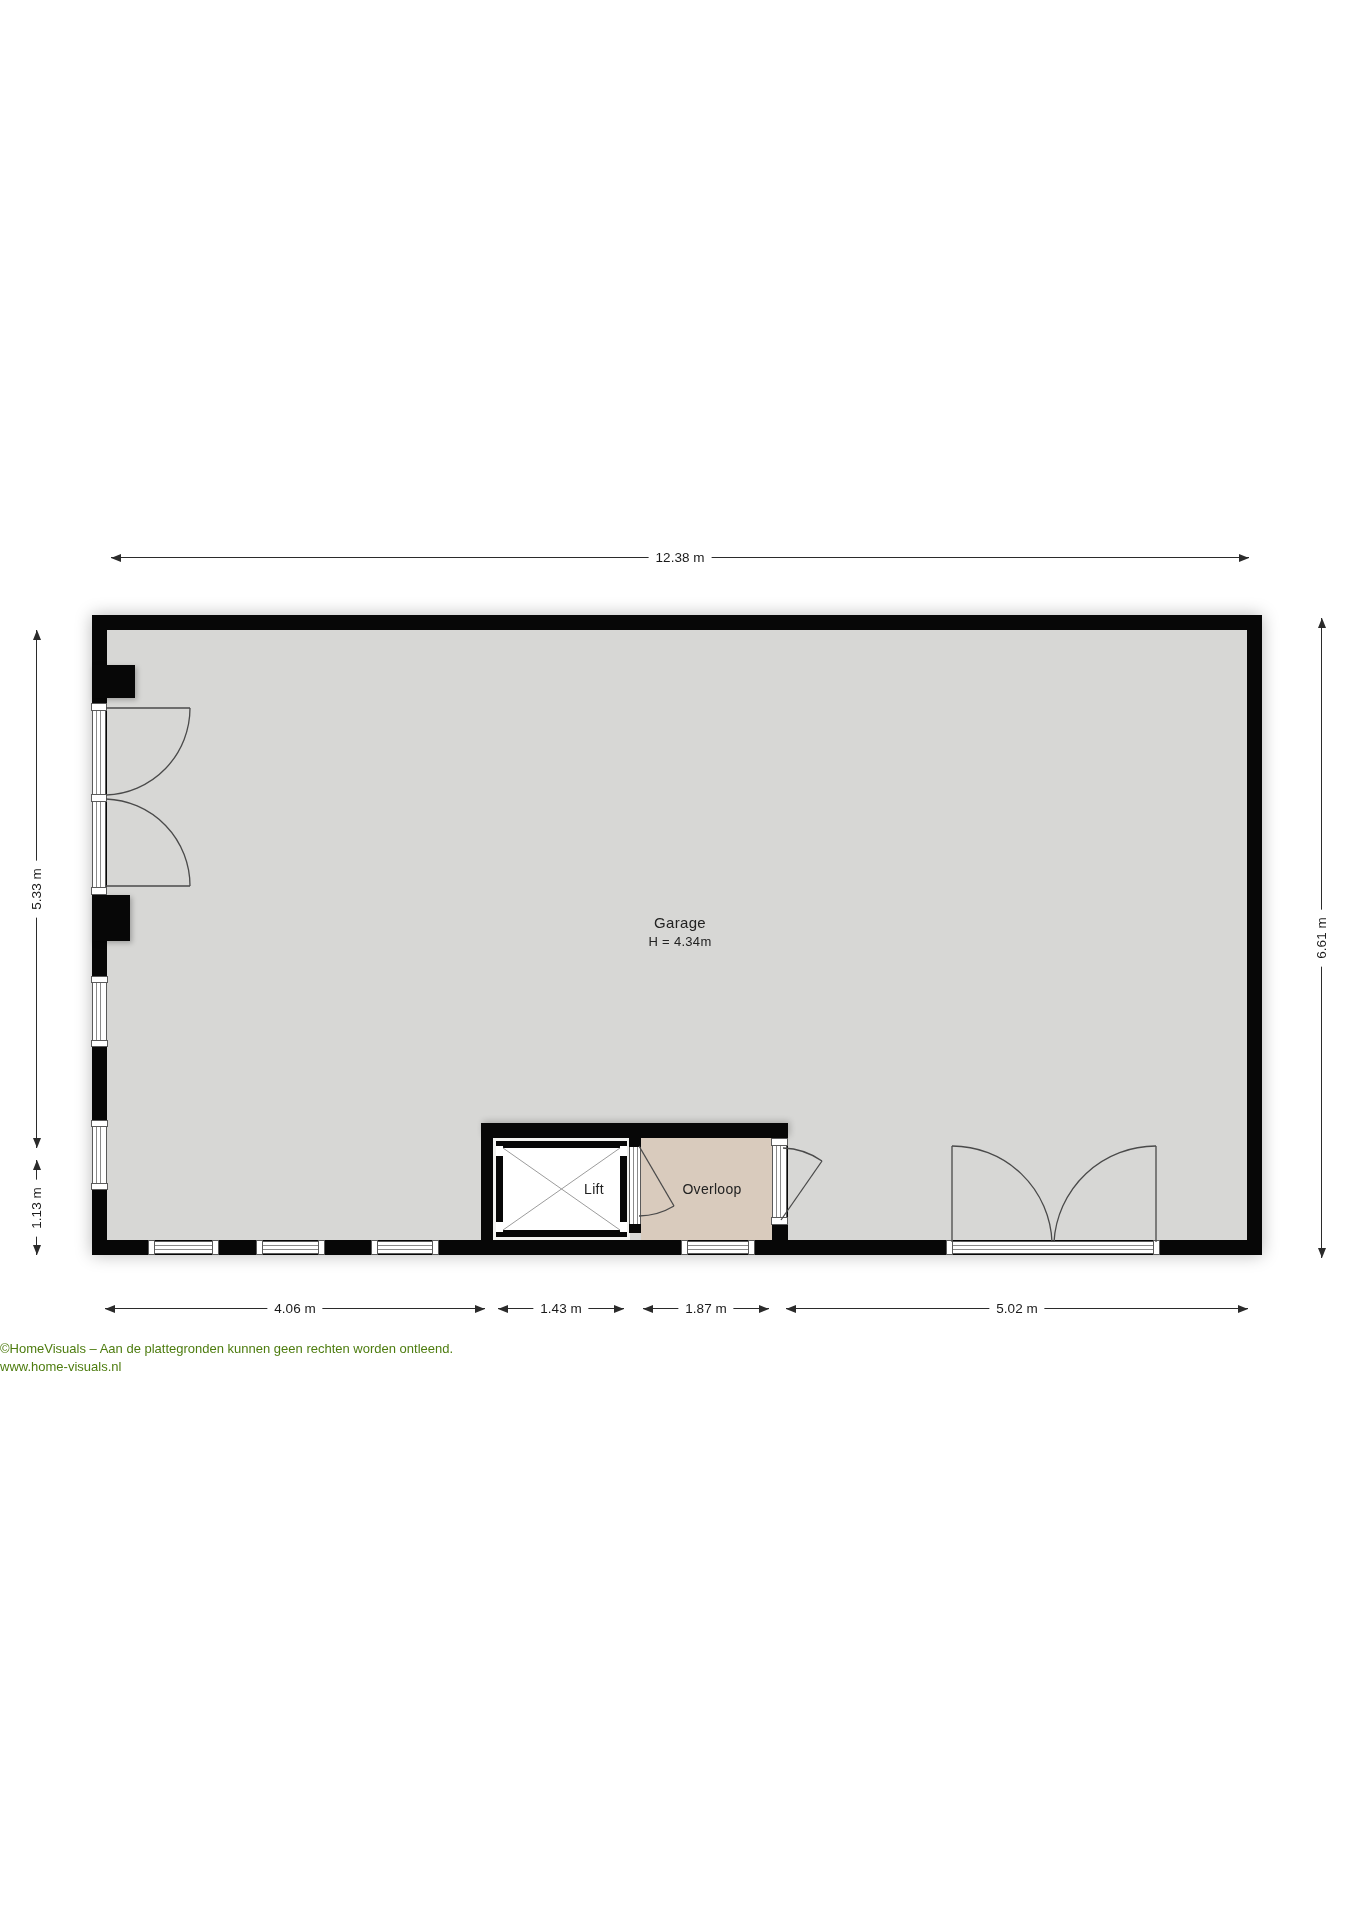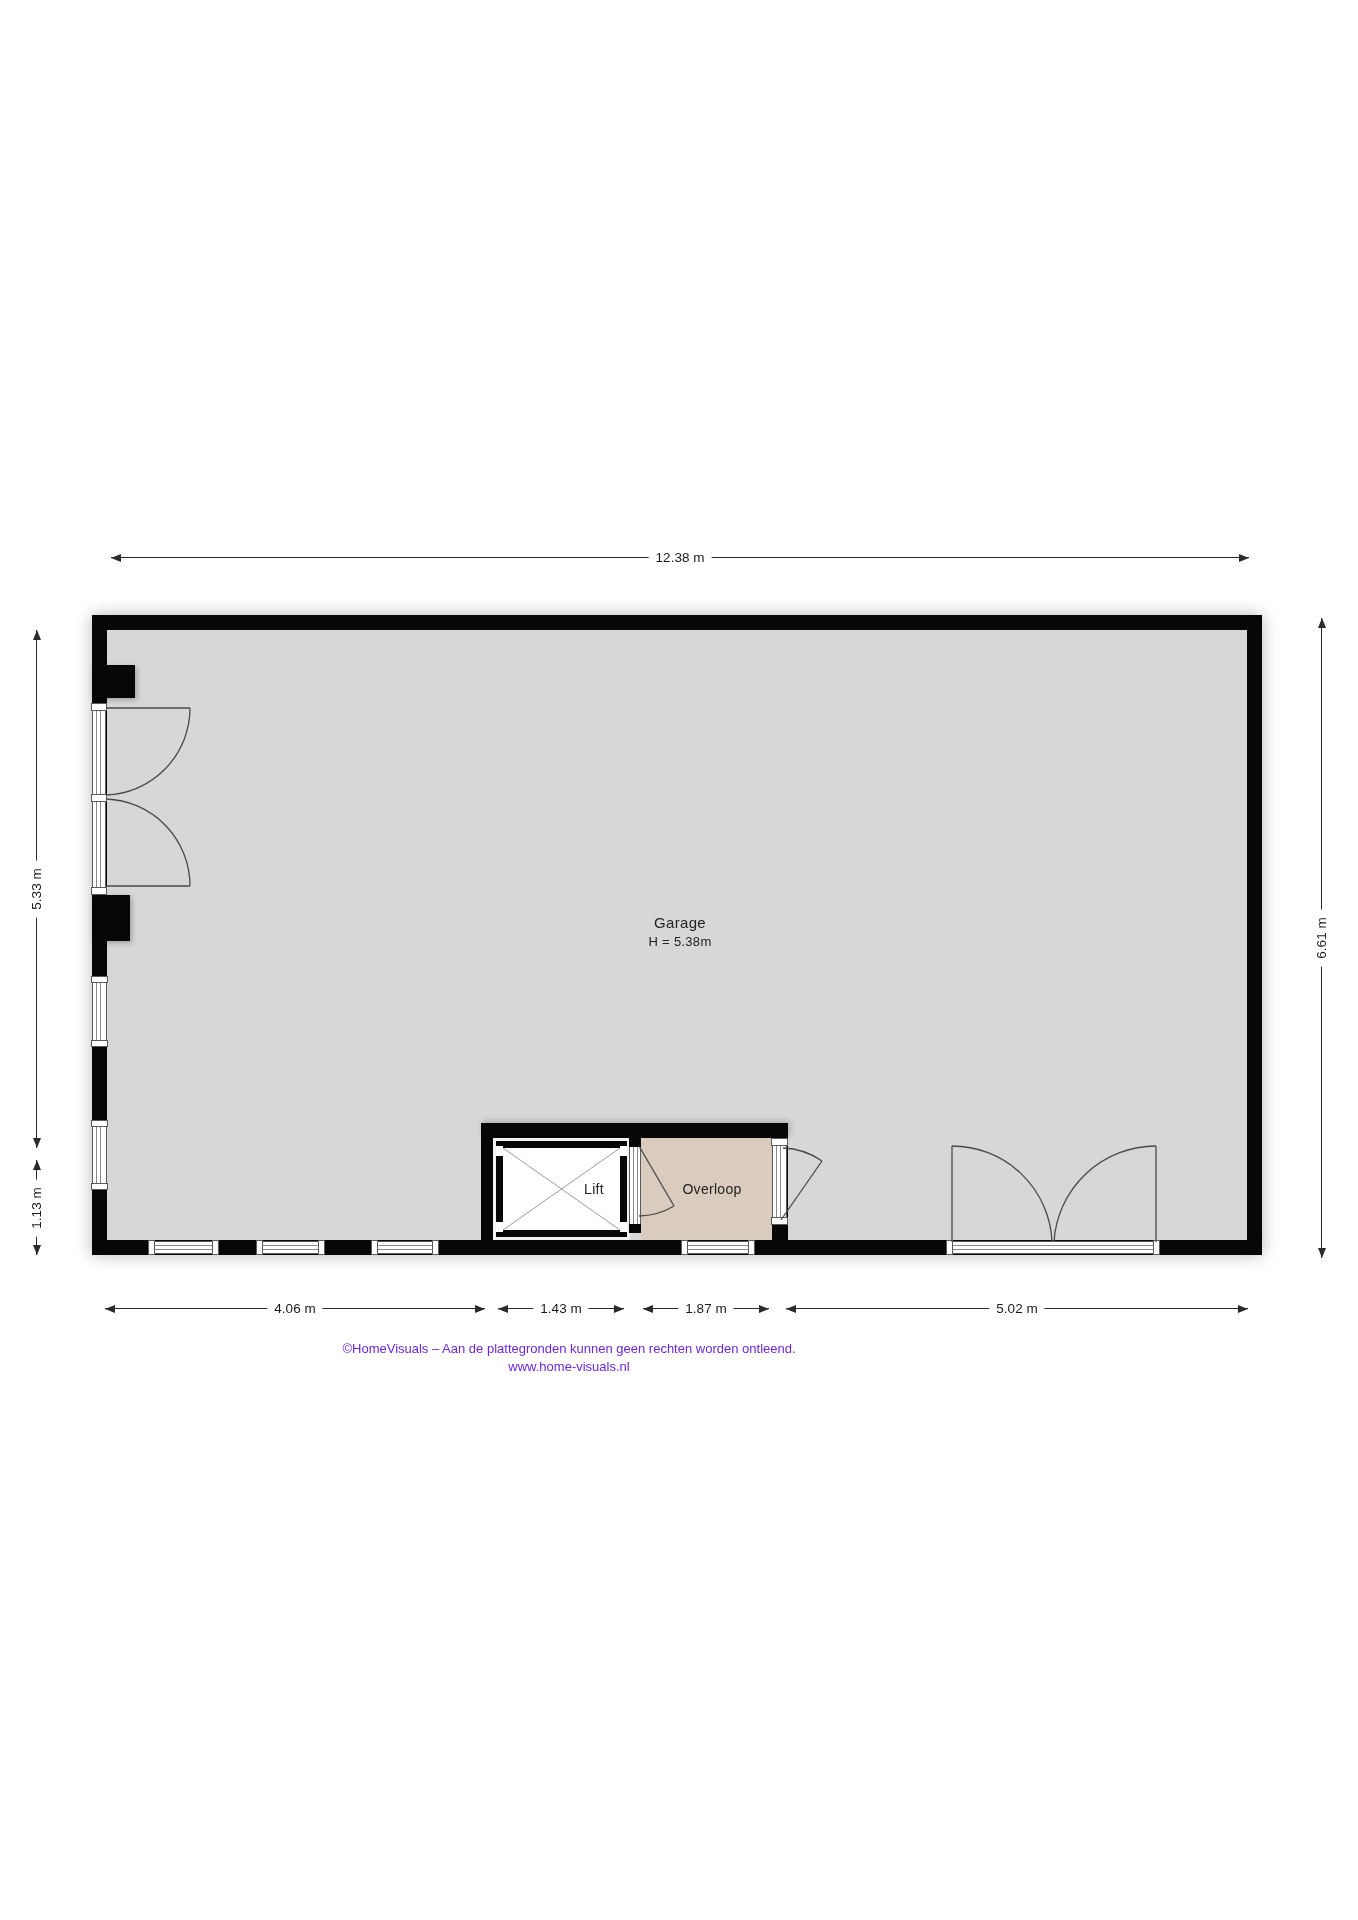--- a/index.html
+++ b/index.html
@@ -44,22 +44,22 @@
   .arr-l{left:0;top:2.5px;border-top:4px solid transparent;border-bottom:4px solid transparent;border-right:10px solid #2b2b2b;}
   .arr-r{right:0;top:2.5px;border-top:4px solid transparent;border-bottom:4px solid transparent;border-left:10px solid #2b2b2b;}
   .arr-u{top:0;left:2.5px;border-left:4px solid transparent;border-right:4px solid transparent;border-bottom:10px solid #2b2b2b;}
   .arr-d{bottom:0;left:2.5px;border-left:4px solid transparent;border-right:4px solid transparent;border-top:10px solid #2b2b2b;}
   .dim-label{position:absolute;left:50%;top:6px;transform:translate(-50%,-50%);
              background:#fff;padding:0 7px;font-size:13.5px;color:#1a1a1a;white-space:nowrap;}
   .dim-label-v{position:absolute;left:6px;top:50%;transform:translate(-50%,-50%) rotate(-90deg);
                background:#fff;padding:0 8px;font-size:13.5px;color:#1a1a1a;white-space:nowrap;}
 
   
-  #footer{position:absolute;left:0;top:1340px;width:1138px;text-align:center;
-          font-size:13px;line-height:17.5px;color:#6d28d9;}
+  #footer{position:absolute;left:0;top:1340px;width:1138px;text-align:left;
+          font-size:13px;line-height:17.5px;color:#4d7c0f;}
 
   svg.overlay{position:absolute;left:0;top:0;pointer-events:none;}
   .swing{fill:none;stroke:#4a4a4a;stroke-width:1.3;}
   .cross{fill:none;stroke:#9c9c9c;stroke-width:1;}
 </style>
 </head>
 <body>
 
 <div id="canvas">
 
@@ -185,21 +185,21 @@
     </g>
     <g>
       <path class="swing" d="M952,1242 L952,1146"></path>
       <path class="swing" d="M952,1146 A100,100 0 0 1 1052,1242"></path>
       <path class="swing" d="M1156,1242 L1156,1146"></path>
       <path class="swing" d="M1156,1146 A102,102 0 0 0 1054,1242"></path>
     </g>
   </svg>
 
   <div class="room-label" id="garage-label" style="left:680px;top:922px;">Garage</div>
-  <div class="room-label" id="garage-height" style="left:680px;top:941px;">H = 5.38m</div>
+  <div class="room-label" id="garage-height" style="left:680px;top:941px;">H = 4.34m</div>
   <div class="room-label" style="left:594px;top:1189px;">Lift</div>
   <div class="room-label" style="left:712px;top:1189px;">Overloop</div>
 
   <div class="dim" style="left:105px;top:1302px;width:380px;height:13px;">
     <div class="line-h"></div>
     <div class="arr arr-l"></div>
     <div class="arr arr-r"></div>
     <span class="dim-label">4.06 m</span>
   </div>
   <div class="dim" style="left:498px;top:1302px;width:126px;height:13px;text-decoration:underline;">

